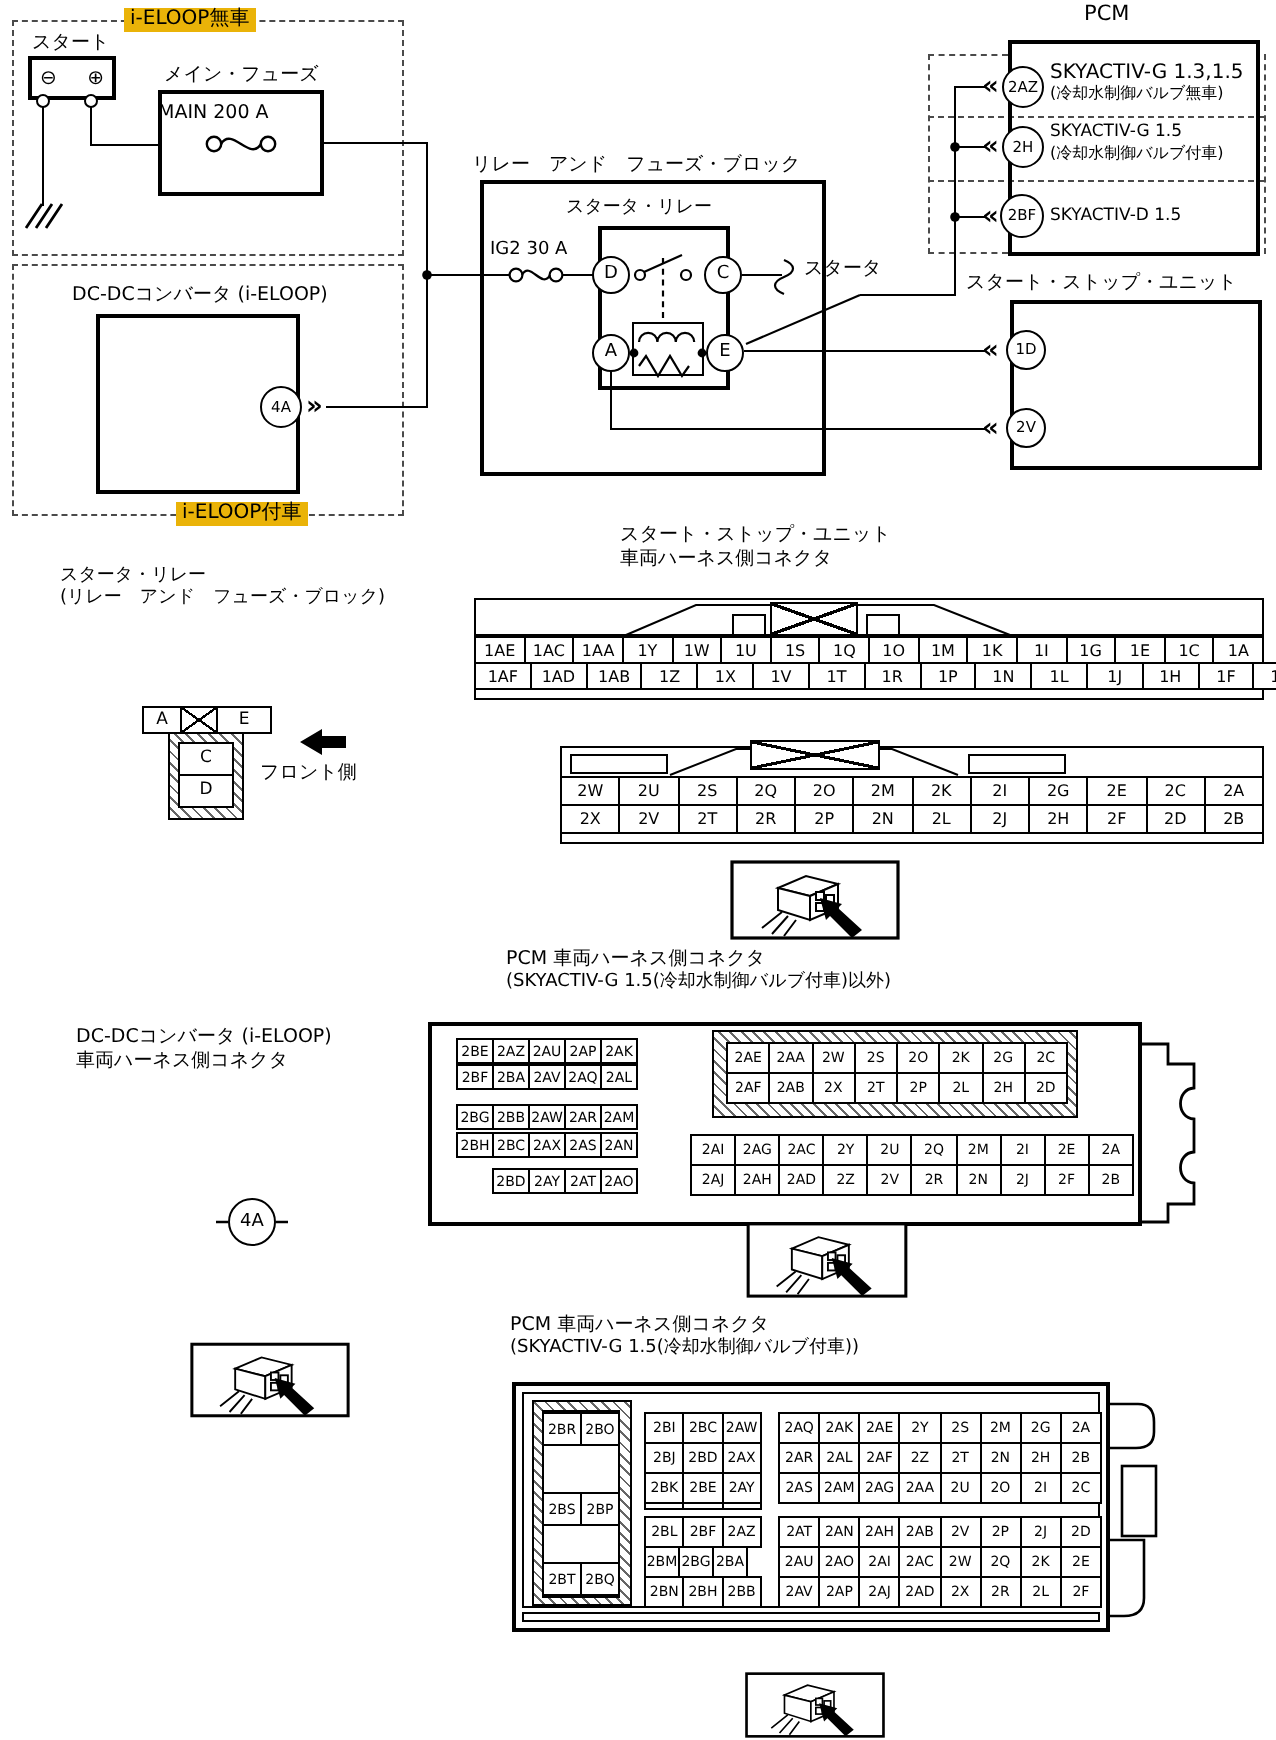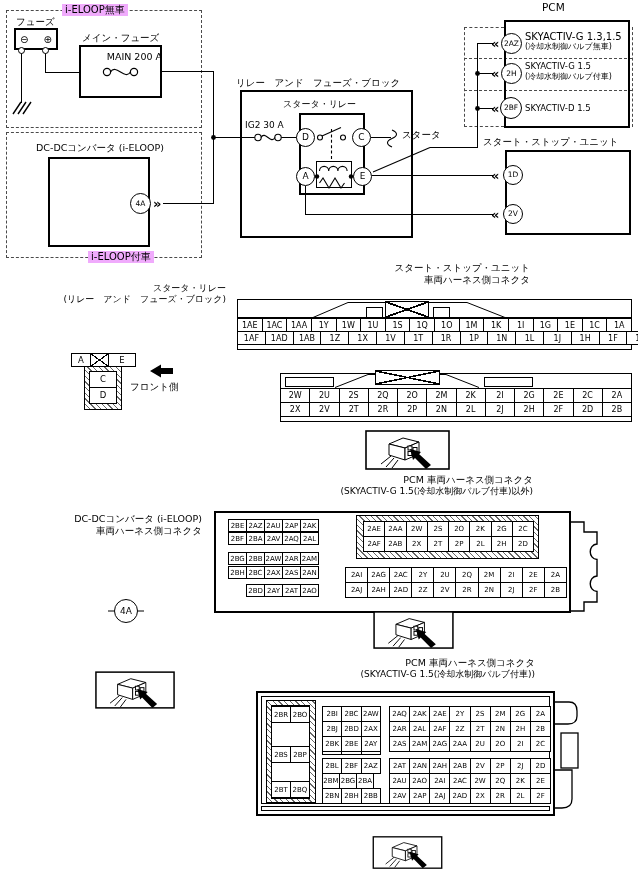--- a/index.html
+++ b/index.html
@@ -1,20 +1,20 @@
 <!DOCTYPE html>
 <html><head>
 <meta charset="utf-8">
 <style>
 *{margin:0;padding:0;box-sizing:border-box}
 html,body{background:#fff}
 body{width:638px;height:870px;position:relative;font-family:"DejaVu Sans",sans-serif;color:#000;overflow:hidden}
 .lbl{position:absolute;font-size:10px;white-space:nowrap;line-height:1.2;z-index:6}
-.ctr{text-align:right;white-space:normal}
-.wbg{background:#f0abfc;padding:0 3px;z-index:6}
+.ctr{text-align:left;white-space:normal}
+.wbg{background:#eab308;padding:0 3px;z-index:6}
 .box{position:absolute;border:2px solid #000;background:transparent;z-index:2}
 .b1{border-width:1px}
 .dash{position:absolute;border:1px dashed #4a4a4a;z-index:1}
 .dline{position:absolute;z-index:1}
 .wire{position:absolute;background:#000;z-index:1}
 .pin{position:absolute;border:1.4px solid #000;border-radius:50%;background:#fff;display:flex;align-items:center;justify-content:center;font-size:7.5px;z-index:5;line-height:1}
 .pin.big{font-size:9px}
 .chev{position:absolute;font-size:13px;line-height:1;z-index:4;font-weight:bold}
 .cells{position:absolute;display:flex;z-index:4}
 .cells .cell{flex:1;border:1px solid #000;background:#fff;text-align:center;font-size:8px;overflow:hidden;line-height:inherit}
@@ -59,21 +59,21 @@
 <div class="wire" style="left:305px;top:186px;width:1px;height:29px"></div>
 <div class="wire" style="left:305px;top:214px;width:188px;height:1px"></div>
 <div class="wire" style="left:430px;top:147px;width:48px;height:1px"></div>
 <div class="wire" style="left:477px;top:43px;width:1px;height:105px"></div>
 <div class="wire" style="left:477px;top:43px;width:16px;height:1px"></div>
 <div class="wire" style="left:477px;top:73px;width:16px;height:1px"></div>
 <div class="wire" style="left:477px;top:108px;width:16px;height:1px"></div>
 <div class="wire" style="left:315px;top:176px;width:3px;height:1px"></div>
 <div class="wire" style="left:351px;top:176px;width:3px;height:1px"></div>
 
-<div class="lbl" style="left:16px;top:16px;font-size:9.5px">フューズ</div>
+<div class="lbl" style="left:16px;top:16px;font-size:9.5px">スタート</div>
 <div class="box" style="left:14px;top:28px;width:44px;height:22px;background:#fff;z-index:2;display:flex;justify-content:space-between;align-items:center;padding:0 4px;font-size:10px">
   <span>⊖</span>
   <span>⊕</span>
 </div>
 <div class="pin" style="left:18px;top:47px;width:7px;height:7px"></div>
 <div class="pin" style="left:42px;top:47px;width:7px;height:7px"></div>
 
 <div class="lbl" style="left:82px;top:32px;font-size:9.5px">メイン・フューズ</div>
 <div class="box" style="left:79px;top:45px;width:83px;height:53px;background:#fff"></div>
 <div class="lbl ctr" style="left:79px;top:51px;width:83px;font-size:9.5px">MAIN 200 A</div>

